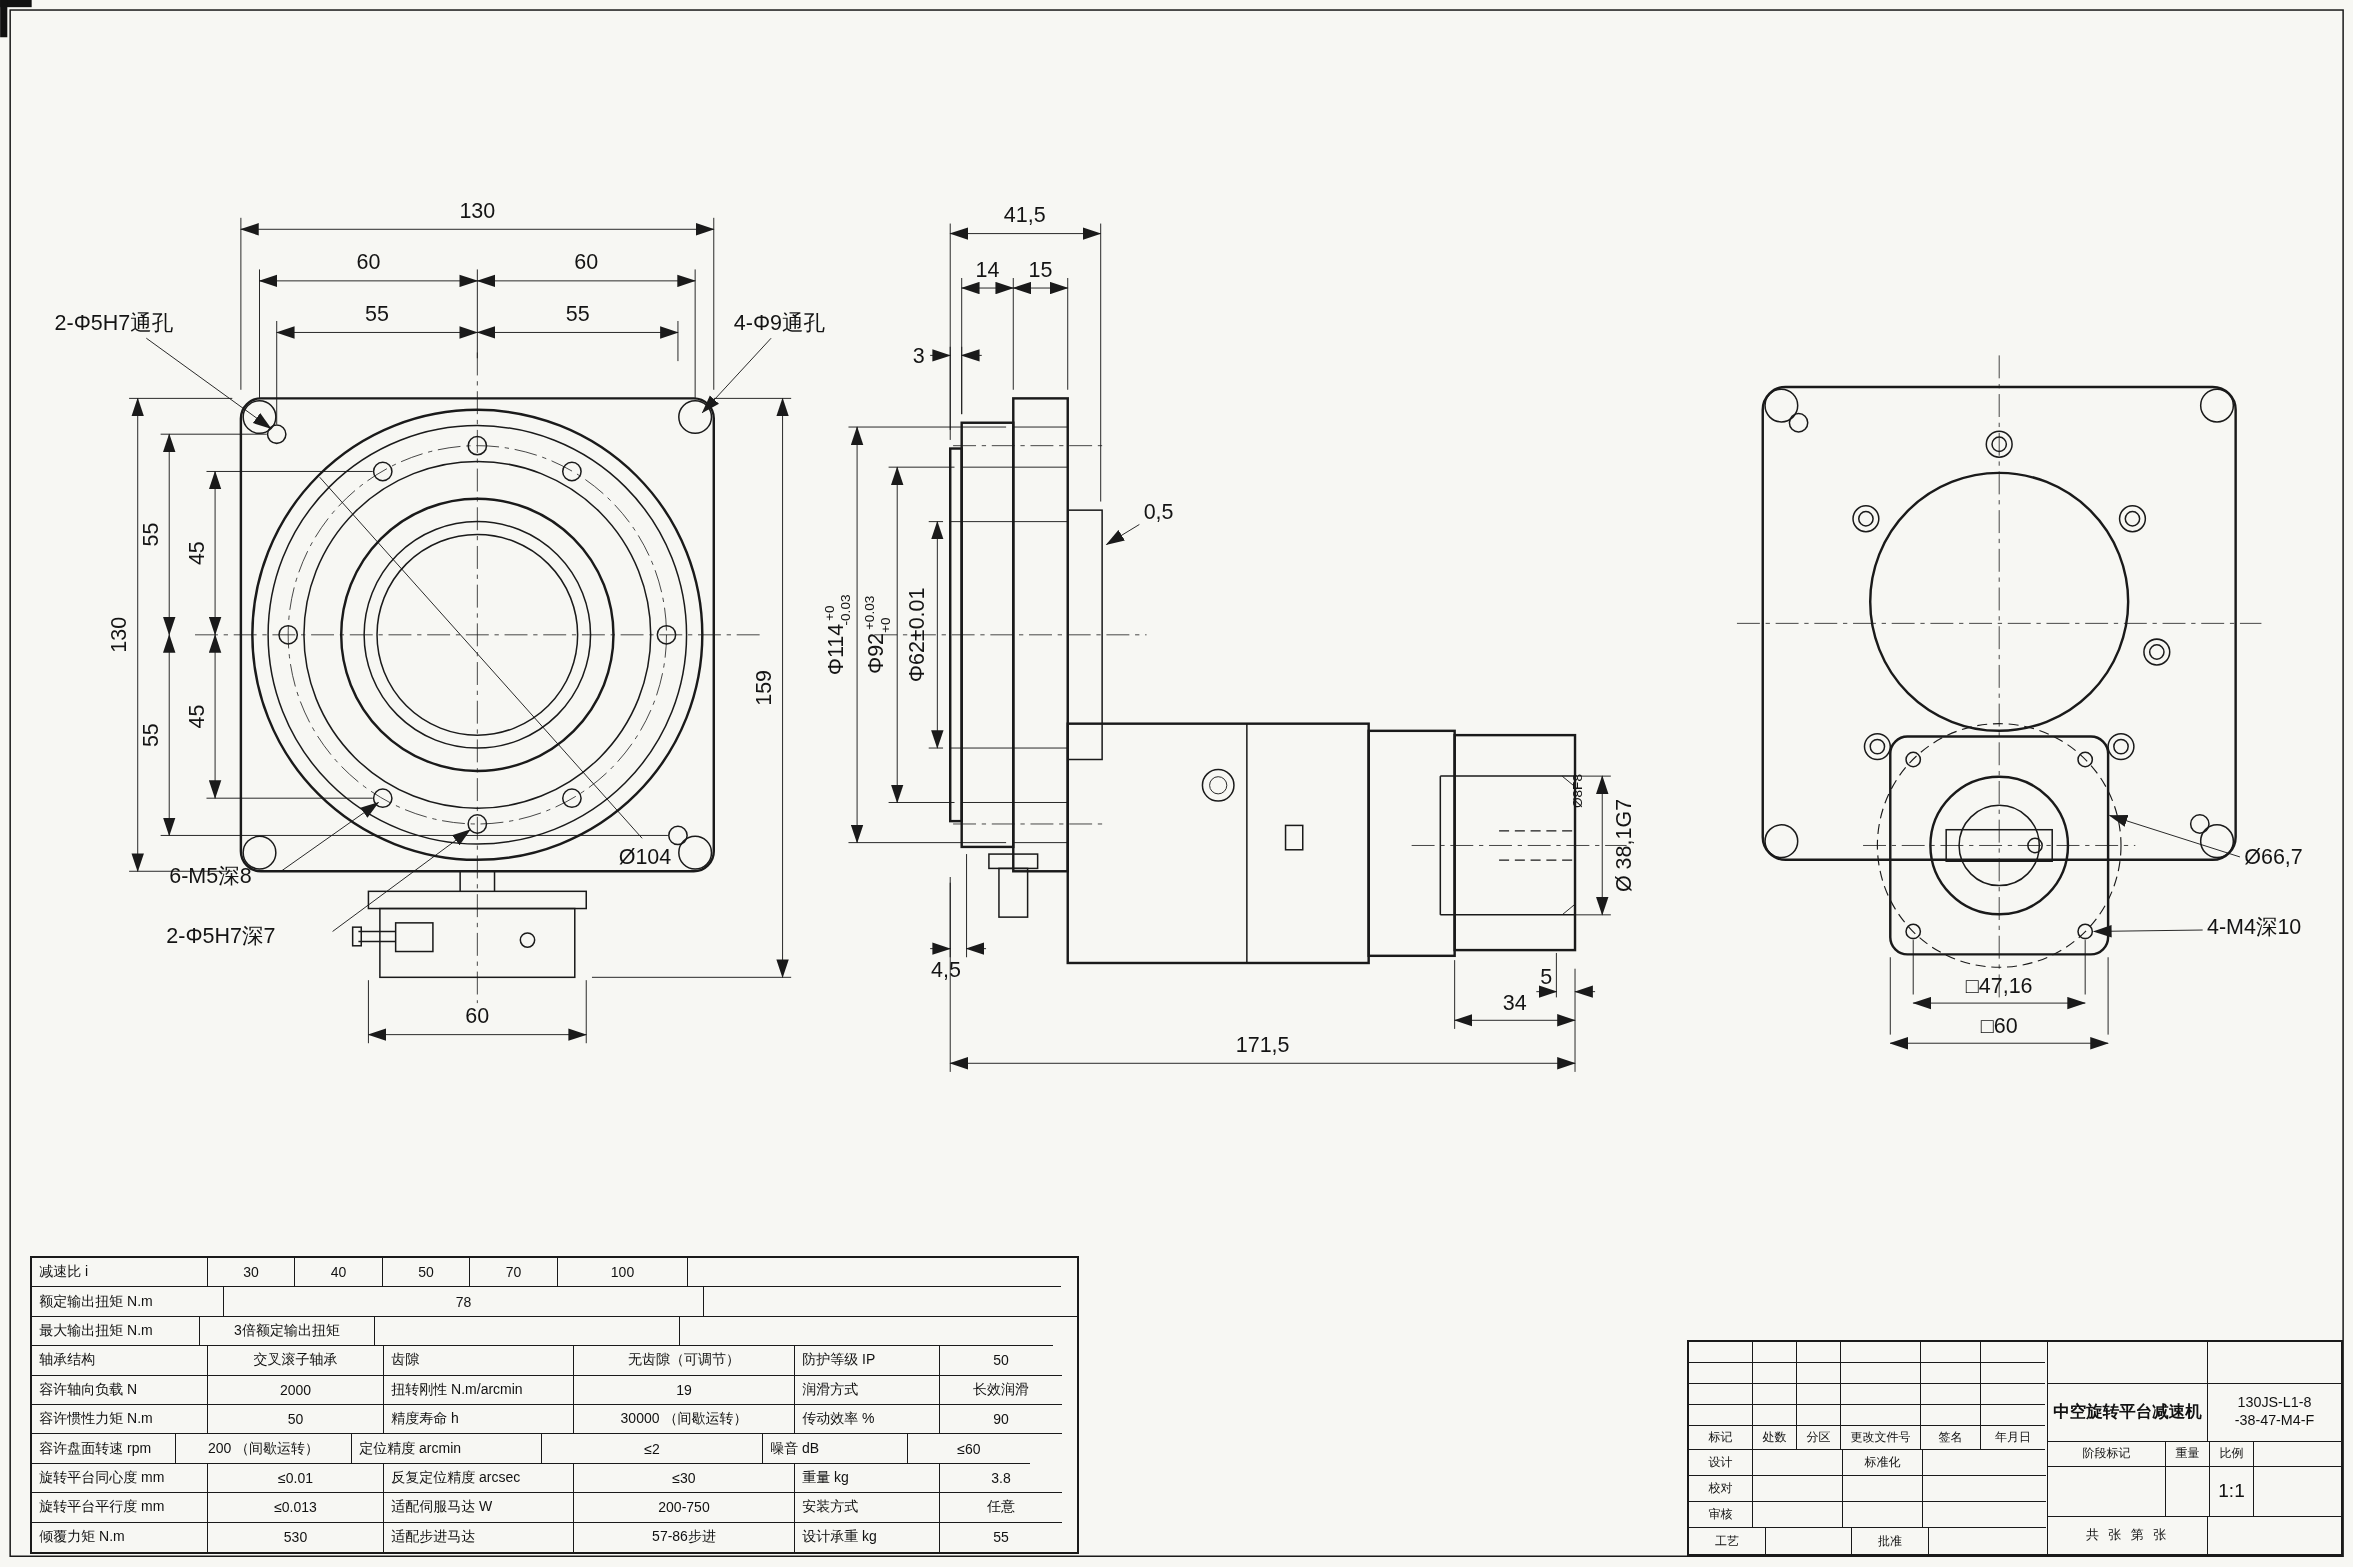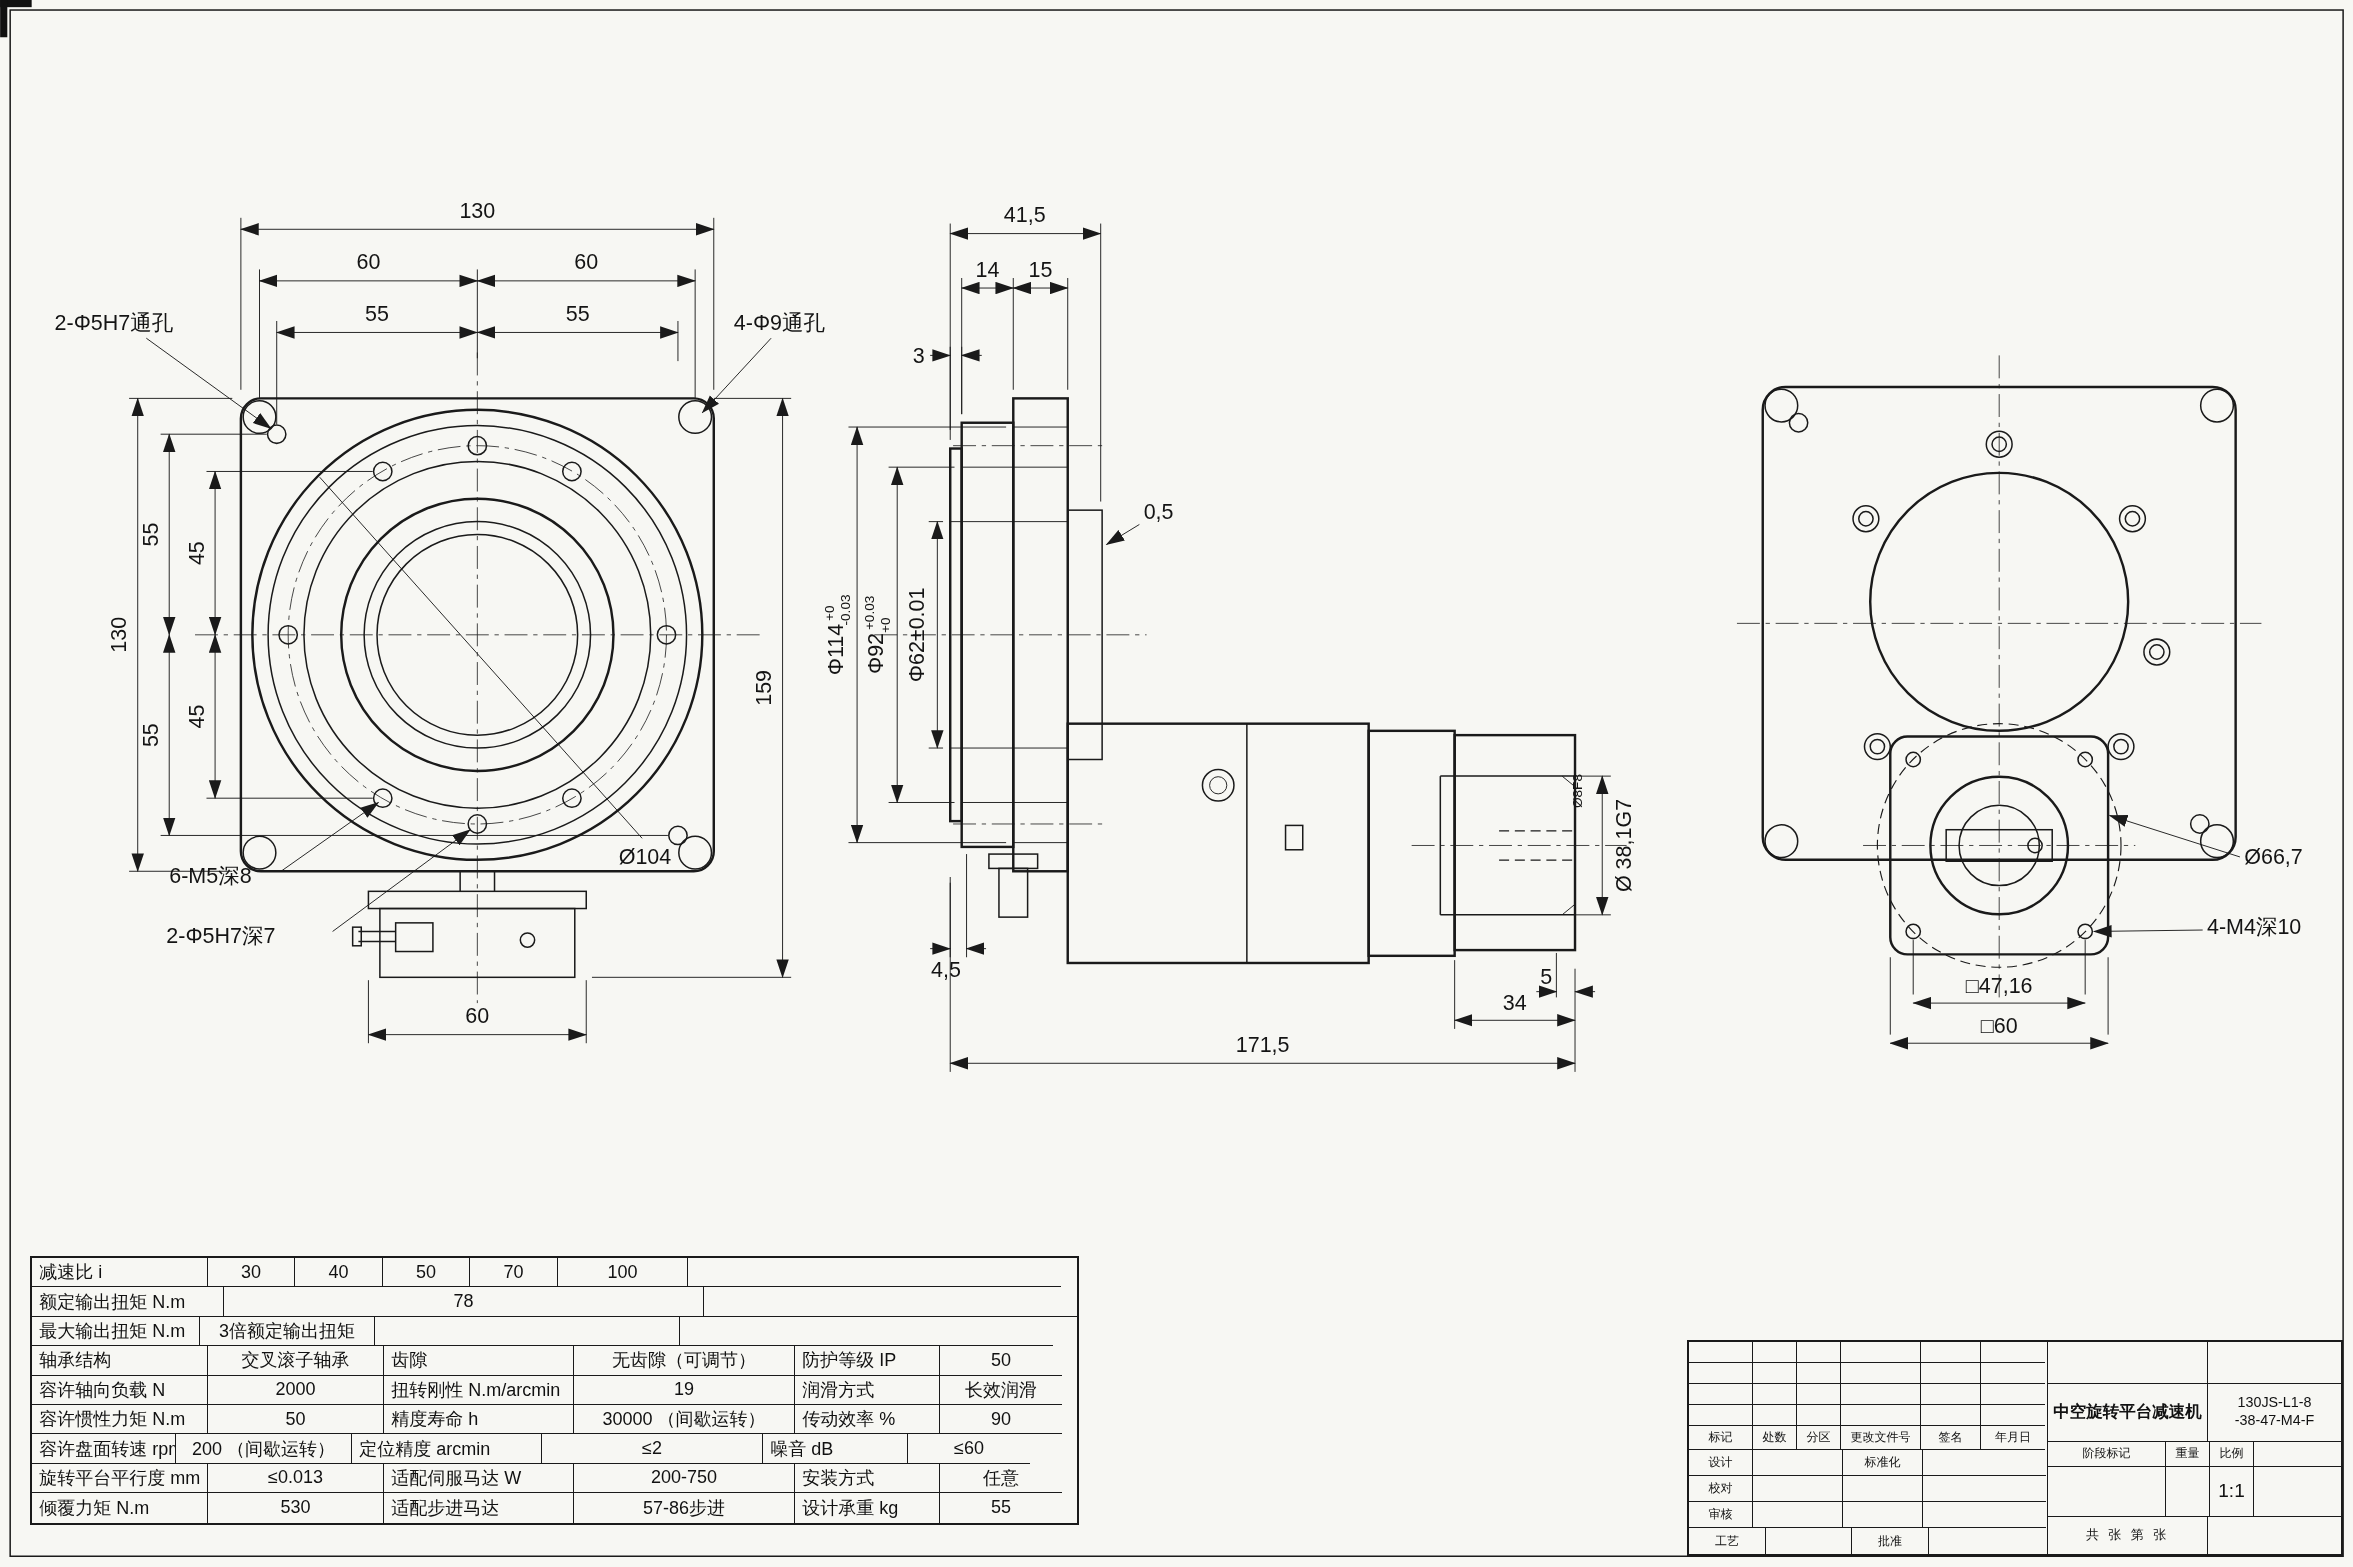--- a/index.html
+++ b/index.html
@@ -13,21 +13,21 @@
   .tl{fill:none;stroke:#1a1a1a;stroke-width:0.65}
   .cl{fill:none;stroke:#2a2a2a;stroke-width:0.6;stroke-dasharray:16 4 3 4}
   .hl{fill:none;stroke:#1a1a1a;stroke-width:0.8;stroke-dasharray:7 4}
   .dim{marker-start:url(#arr);marker-end:url(#arr)}
   .de{marker-end:url(#arr)}
 
   
   .spec{position:absolute;left:30px;top:1256px;border:2.1px solid #1a1a1a;background:#f7f7f3;box-sizing:content-box}
   .spec-row{display:flex;height:29.4px}
   .spec-cell{box-sizing:border-box;border-right:1.1px solid #1a1a1a;border-bottom:1.1px solid #1a1a1a;
-             display:flex;align-items:center;justify-content:center;font-size:18px;white-space:nowrap;overflow:hidden}
+             display:flex;align-items:center;justify-content:center;font-size:14px;white-space:nowrap;overflow:hidden}
   .spec-cell.left{justify-content:flex-start;padding-left:7.2px}
   .spec-row:last-child .spec-cell{border-bottom:none}
   .spec-cell:last-child{border-right:none}
 
   
   .tblock{position:absolute;left:1687px;top:1340px;width:656px;height:216px;border:2.1px solid #1a1a1a;
           box-sizing:border-box;display:flex;background:#f7f7f3}
   .tb-left{width:358px;display:flex;flex-direction:column}
   .tb-right{flex:1;display:flex;flex-direction:column;border-left:1.1px solid #1a1a1a}
   .tb-row{display:flex}
@@ -363,20 +363,28 @@
       </div>
       <div class="spec-row">
         <div class="spec-cell left" style="width: 144px;">容许盘面转速 rpm</div>
         <div class="spec-cell" style="width: 176px;">200 （间歇运转）</div>
         <div class="spec-cell left" style="width: 190px;">定位精度 arcmin</div>
         <div class="spec-cell" style="width: 221px;">≤2</div>
         <div class="spec-cell left" style="width: 145px;">噪音 dB</div>
         <div class="spec-cell" style="width: 122px;">≤60</div>
       </div>
       <div class="spec-row">
+        <div class="spec-cell left" style="width: 176px;">旋转平台同心度 mm</div>
+        <div class="spec-cell" style="width: 176px;">≤0.01</div>
+        <div class="spec-cell left" style="width: 190px;">反复定位精度 arcsec</div>
+        <div class="spec-cell" style="width: 221px;">≤30</div>
+        <div class="spec-cell left" style="width: 145px;">重量 kg</div>
+        <div class="spec-cell" style="width: 122px;">3.8</div>
+      </div>
+      <div class="spec-row">
         <div class="spec-cell left" style="width: 176px;">旋转平台平行度 mm</div>
         <div class="spec-cell" style="width: 176px;">≤0.013</div>
         <div class="spec-cell left" style="width: 190px;">适配伺服马达 W</div>
         <div class="spec-cell" style="width: 221px;">200-750</div>
         <div class="spec-cell left" style="width: 145px;">安装方式</div>
         <div class="spec-cell" style="width: 122px;">任意</div>
       </div>
       <div class="spec-row">
         <div class="spec-cell left" style="width: 176px;">倾覆力矩 N.m</div>
         <div class="spec-cell" style="width: 176px;">530</div>

